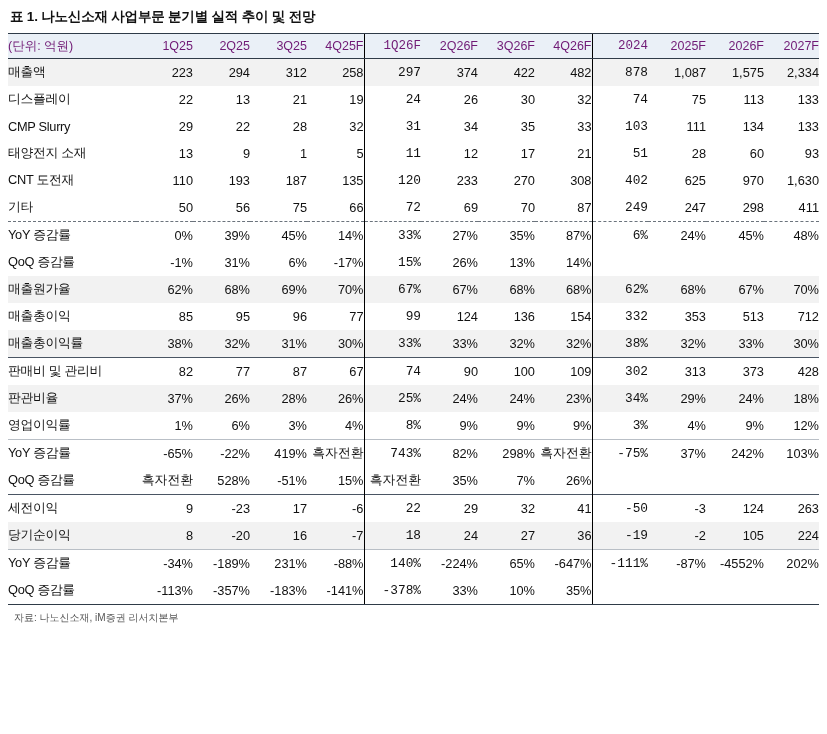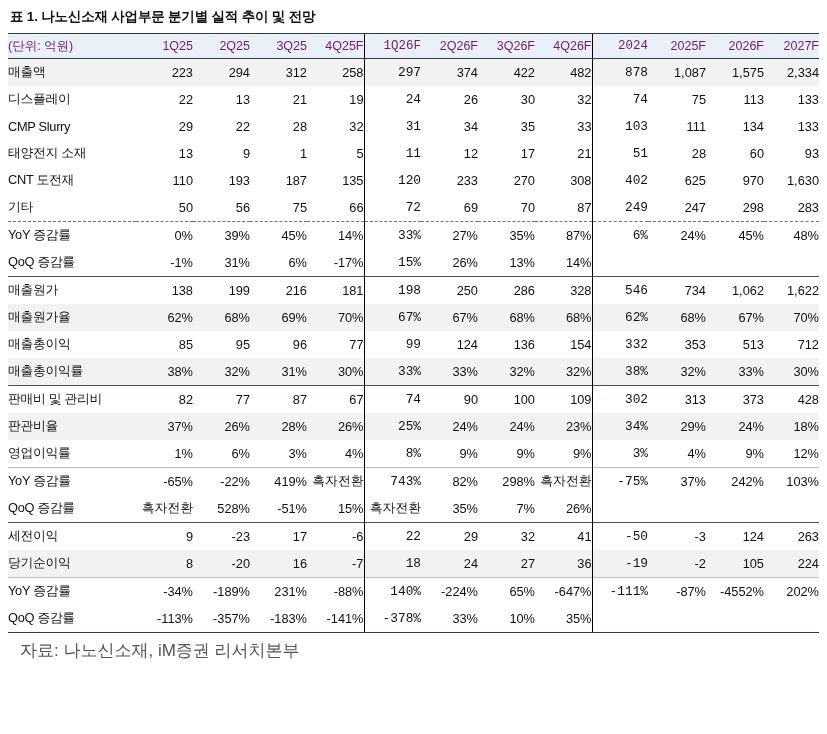--- a/index.html
+++ b/index.html
@@ -80,22 +80,22 @@
   tr.thin-top td { border-top: 1px solid #b9bfc6; }
 
   
   td.vsep, th.vsep { border-left: 1px solid #000000; font-family: Liberation Mono, monospace; }
 
   .bottom-line td {
     border-bottom: 1.6px solid #2f3b48;
   }
   .source {
     margin-top: 6px;
-    margin-left: 12px;
-    font-size: 17px;
+    margin-left: 6px;
+    font-size: 10px;
     color: #555555;
   }
 </style>
 </head>
 <body>
 
 <div class="page">
   <div class="title">표 1. 나노신소재 사업부문 분기별 실적 추이 및 전망</div>
 
   <table class="fin">
@@ -213,21 +213,21 @@
           <td class="num">56</td>
           <td class="num">75</td>
           <td class="num">66</td>
           <td class="num vsep">72</td>
           <td class="num">69</td>
           <td class="num">70</td>
           <td class="num">87</td>
           <td class="num vsep">249</td>
           <td class="num">247</td>
           <td class="num">298</td>
-          <td class="num">283</td>
+          <td class="num">411</td>
         </tr>
         <tr class="data dash-top">
           <td class="lbl ind2">YoY 증감률</td>
           <td class="num">0%</td>
           <td class="num">39%</td>
           <td class="num">45%</td>
           <td class="num">14%</td>
           <td class="num vsep">33%</td>
           <td class="num">27%</td>
           <td class="num">35%</td>
@@ -245,35 +245,20 @@
           <td class="num">-17%</td>
           <td class="num vsep">15%</td>
           <td class="num">26%</td>
           <td class="num">13%</td>
           <td class="num">14%</td>
           <td class="num vsep"></td>
           <td class="num"></td>
           <td class="num"></td>
           <td class="num"></td>
         </tr>
-        <tr class="data sep-top">
-          <td class="lbl ind0">매출원가</td>
-          <td class="num">138</td>
-          <td class="num">199</td>
-          <td class="num">216</td>
-          <td class="num">181</td>
-          <td class="num vsep">198</td>
-          <td class="num">250</td>
-          <td class="num">286</td>
-          <td class="num">328</td>
-          <td class="num vsep">546</td>
-          <td class="num">734</td>
-          <td class="num">1,062</td>
-          <td class="num">1,622</td>
-        </tr>
         <tr class="data shade">
           <td class="lbl ind1">매출원가율</td>
           <td class="num">62%</td>
           <td class="num">68%</td>
           <td class="num">69%</td>
           <td class="num">70%</td>
           <td class="num vsep">67%</td>
           <td class="num">67%</td>
           <td class="num">68%</td>
           <td class="num">68%</td>

